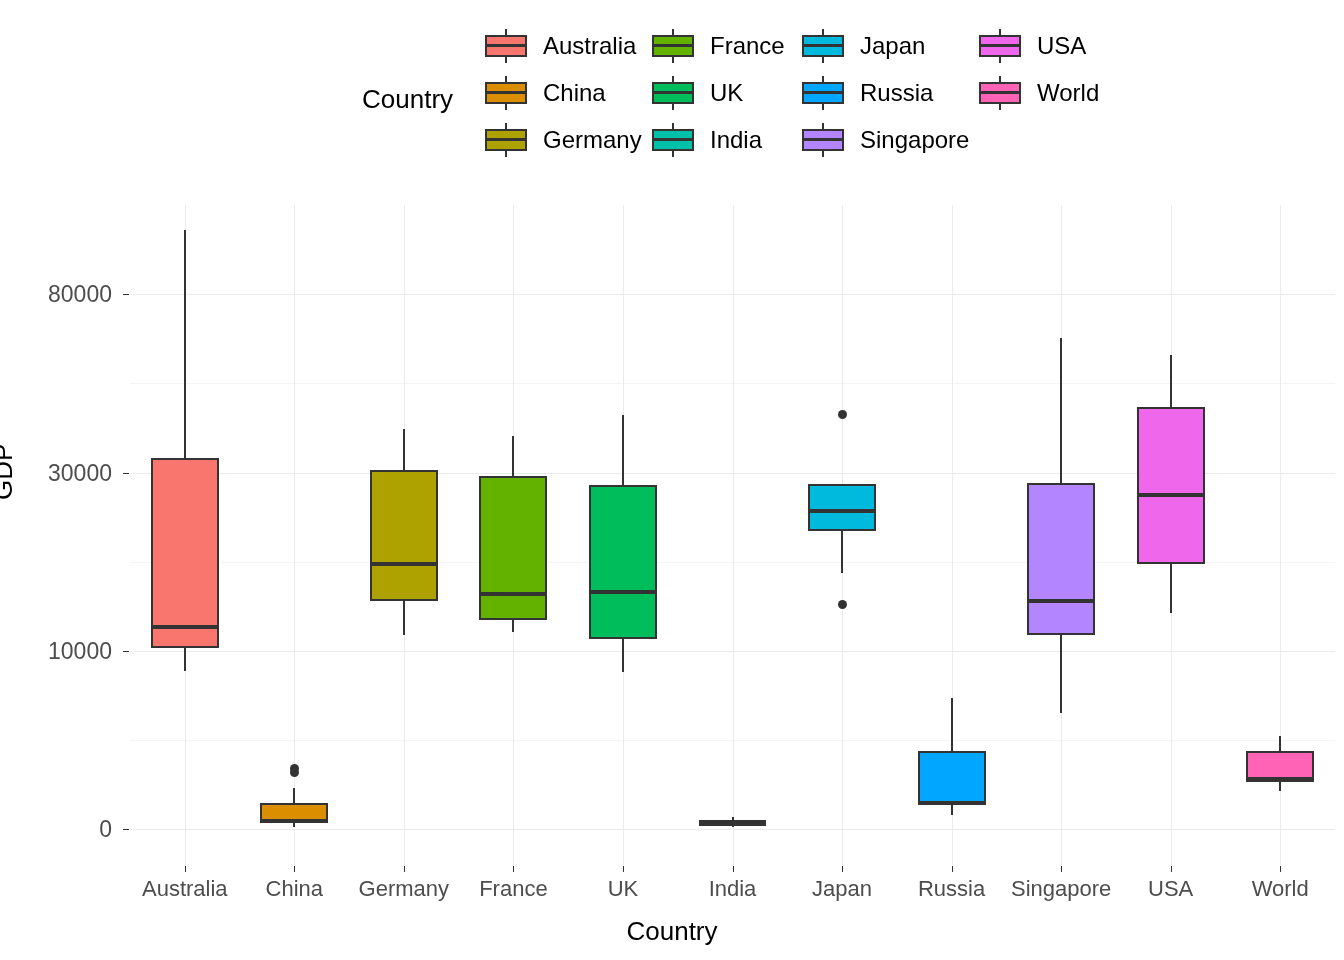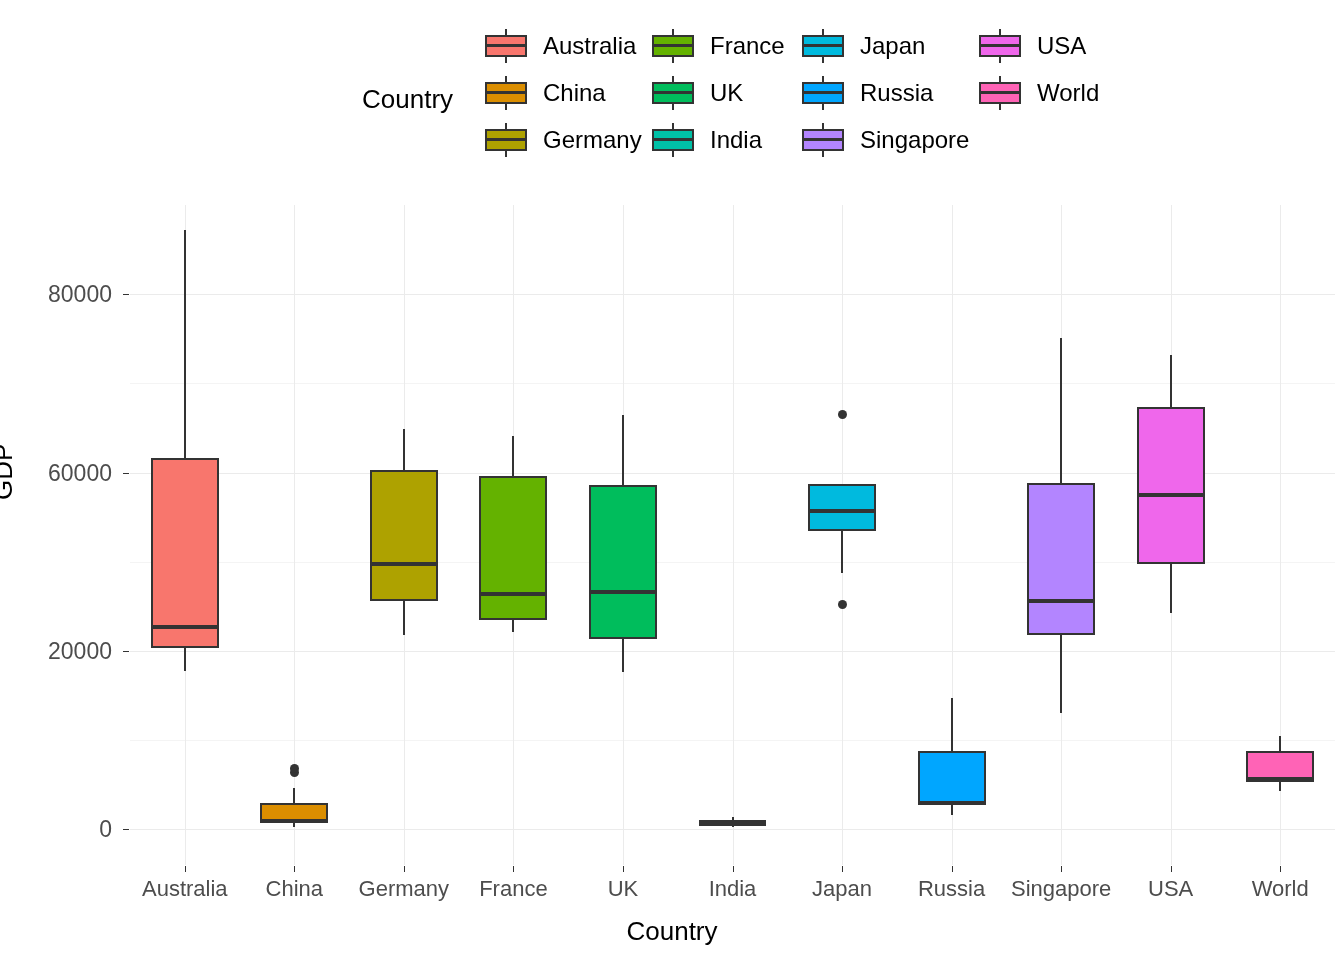--- a/index.html
+++ b/index.html
@@ -401,23 +401,23 @@
           <div class="whisker" style="left: 1149.23px; top: 577.054px; height: 8.91892px;"></div>
           <div class="bx" style="left: 1116.27px; width: 67.9182px; top: 545.838px; height: 31.2162px; background: rgb(255, 99, 182);"></div>
           <div class="median" style="left: 1116.27px; width: 67.9182px; top: 572.378px;"></div>
         </div>
       </div>
   </div>
 
   <div id="y-axis">
       <div class="ytick-label" style="top: 829.324px; right: 1232px;">0</div>
       <div class="ytick-mark" style="left: 123px; top: 829.324px;"></div>
-      <div class="ytick-label" style="top: 650.946px; right: 1232px;">20000</div>
+      <div class="ytick-label" style="top: 650.946px; right: 1232px;">10000</div>
       <div class="ytick-mark" style="left: 123px; top: 650.946px;"></div>
-      <div class="ytick-label" style="top: 472.568px; right: 1232px;">60000</div>
+      <div class="ytick-label" style="top: 472.568px; right: 1232px;">30000</div>
       <div class="ytick-mark" style="left: 123px; top: 472.568px;"></div>
       <div class="ytick-label" style="top: 294.189px; right: 1232px;">80000</div>
       <div class="ytick-mark" style="left: 123px; top: 294.189px;"></div>
     </div>
   <div id="x-axis">
       <div class="xtick-label" style="left: 184.773px;">Australia</div>
       <div class="xtick-mark" style="left: 184.773px;"></div>
       <div class="xtick-label" style="left: 294.318px;">China</div>
       <div class="xtick-mark" style="left: 294.318px;"></div>
       <div class="xtick-label" style="left: 403.864px;">Germany</div>

